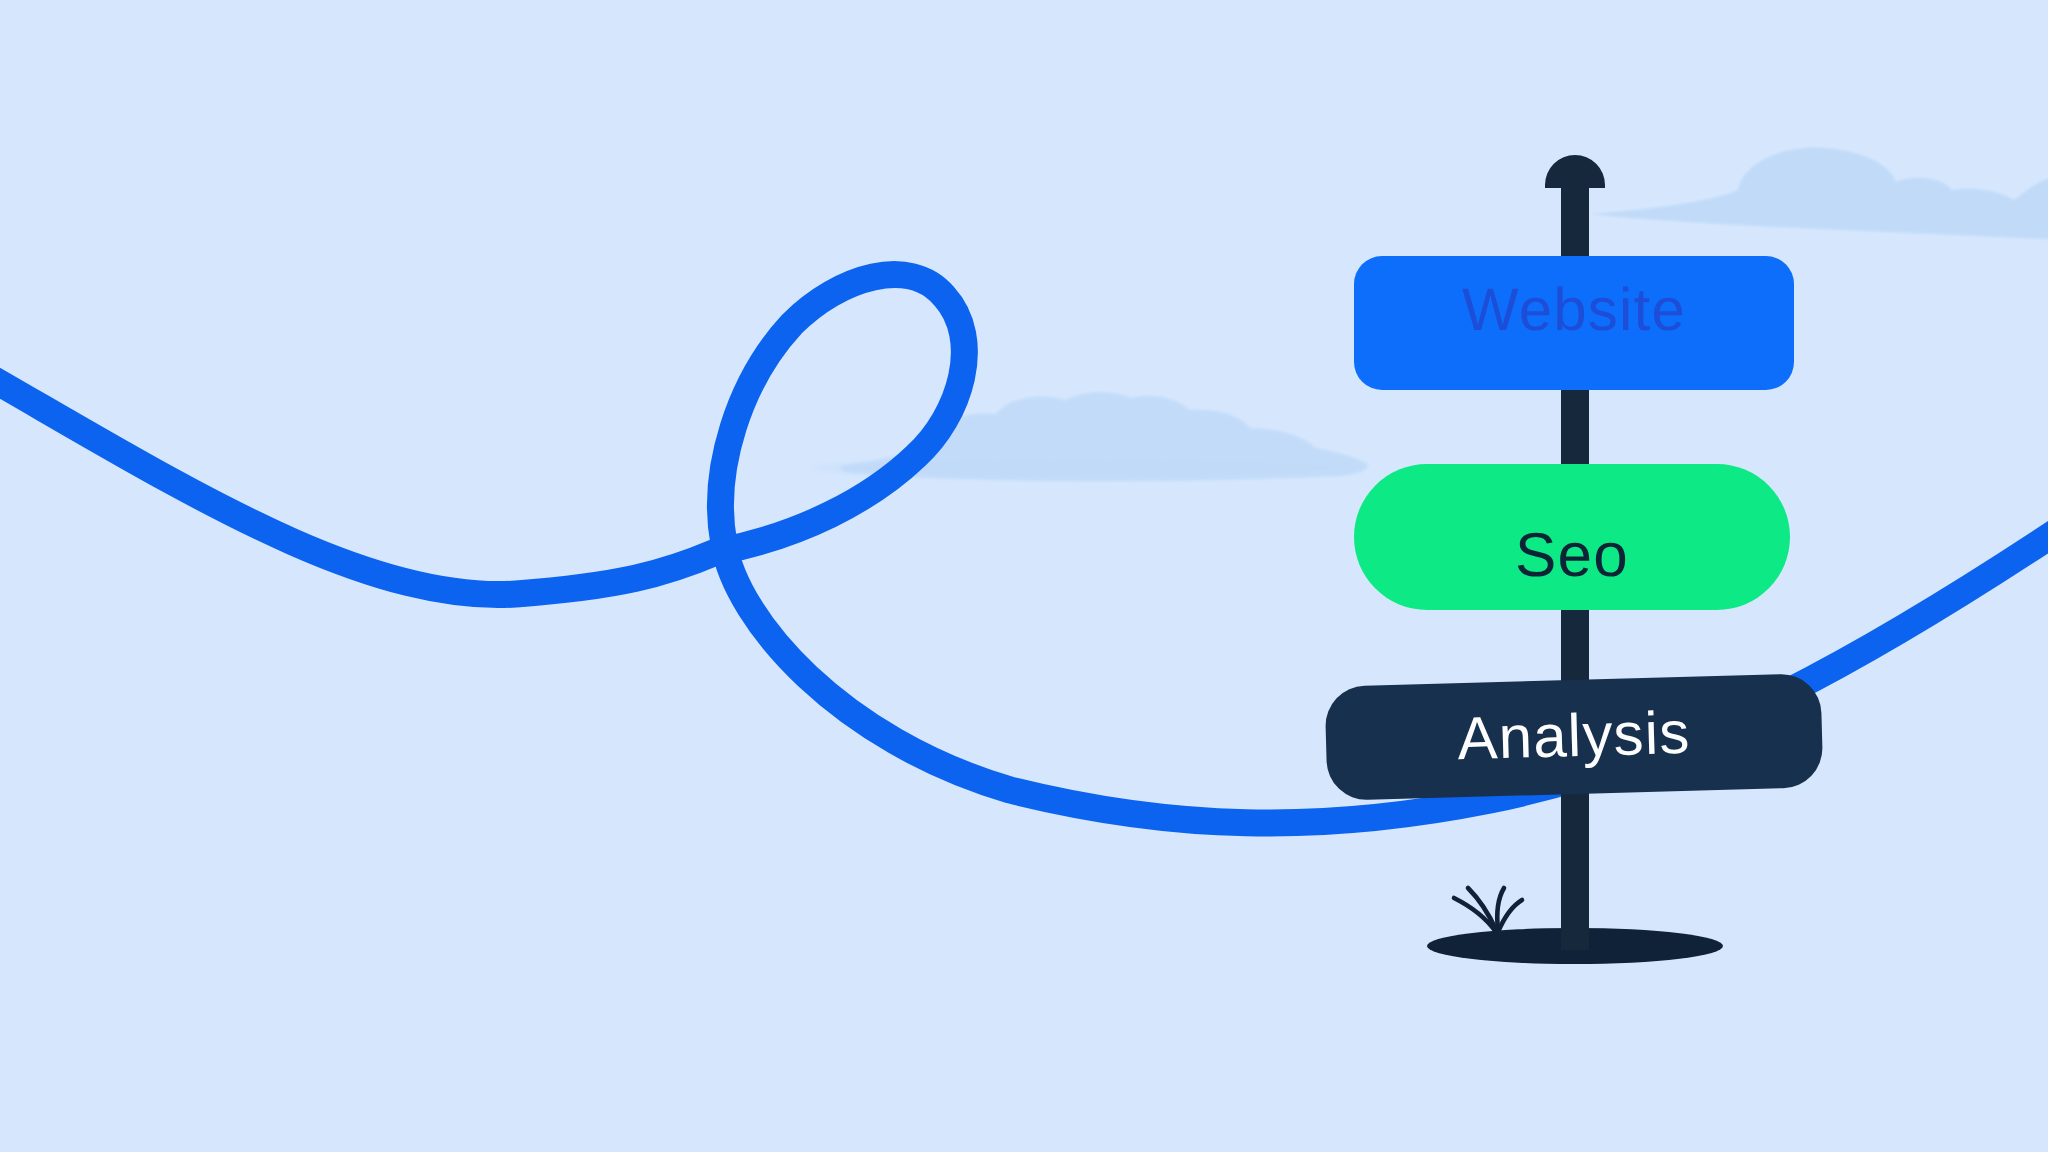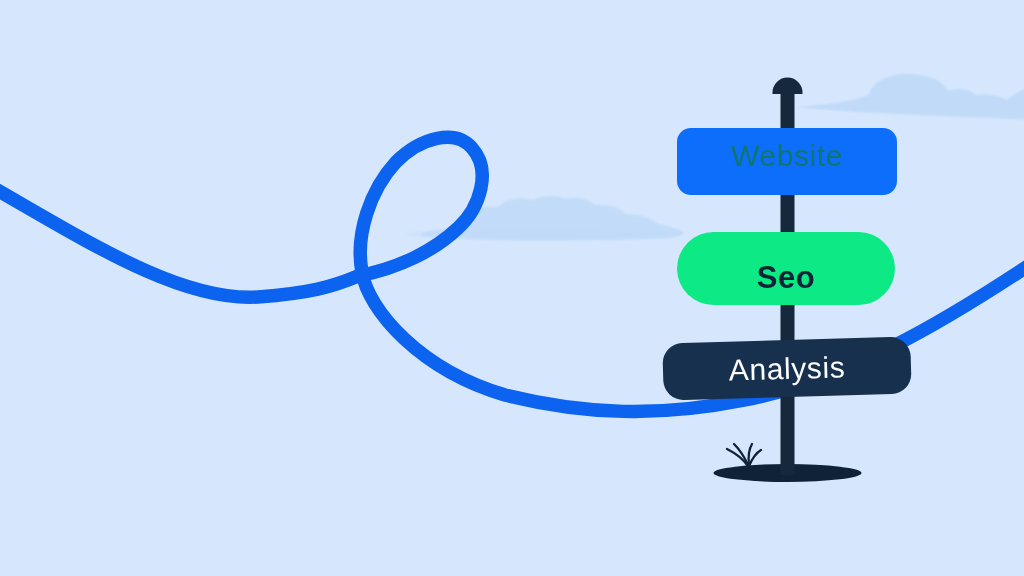--- a/index.html
+++ b/index.html
@@ -29,27 +29,26 @@
     align-items: center;
     justify-content: center;
     font-size: 30px;
     font-weight: 400;
     letter-spacing: 0.6px;
     pointer-events: none;
     user-select: none;
   }
   .label-website {
     left: 677px; top: 128px; width: 220px; height: 55px;
-    color: #0f766e;
+    color: #1d4ed8;
   }
   .label-seo {
     left: 677px; top: 232px; width: 218px; height: 92px;
     color: #0d2336;
     font-size: 31px;
-    font-weight: bold;
   }
   .label-analysis {
     left: 663px; top: 340px; width: 248px; height: 57px;
     color: #fdfdfe;
     transform: rotate(-1.6deg);
   }
 </style>
 </head>
 <body>
 

